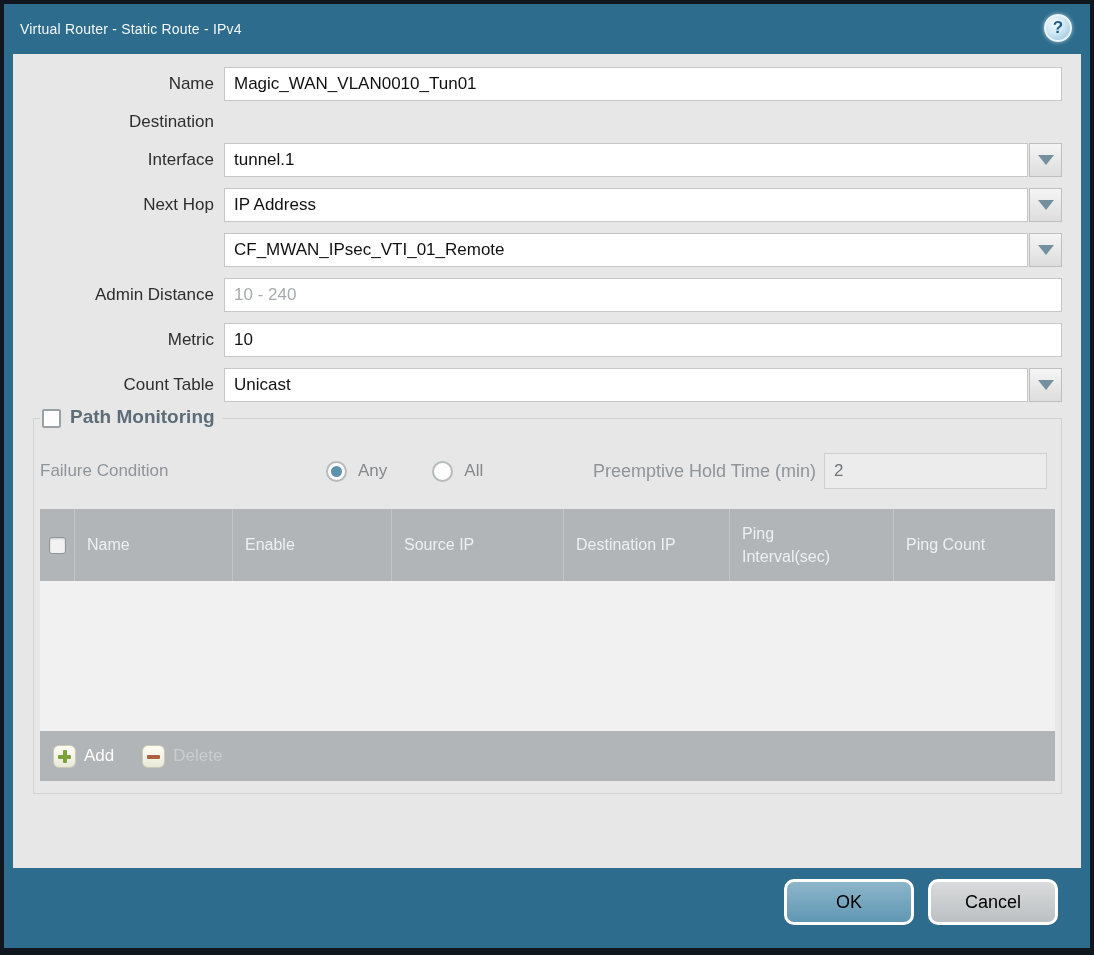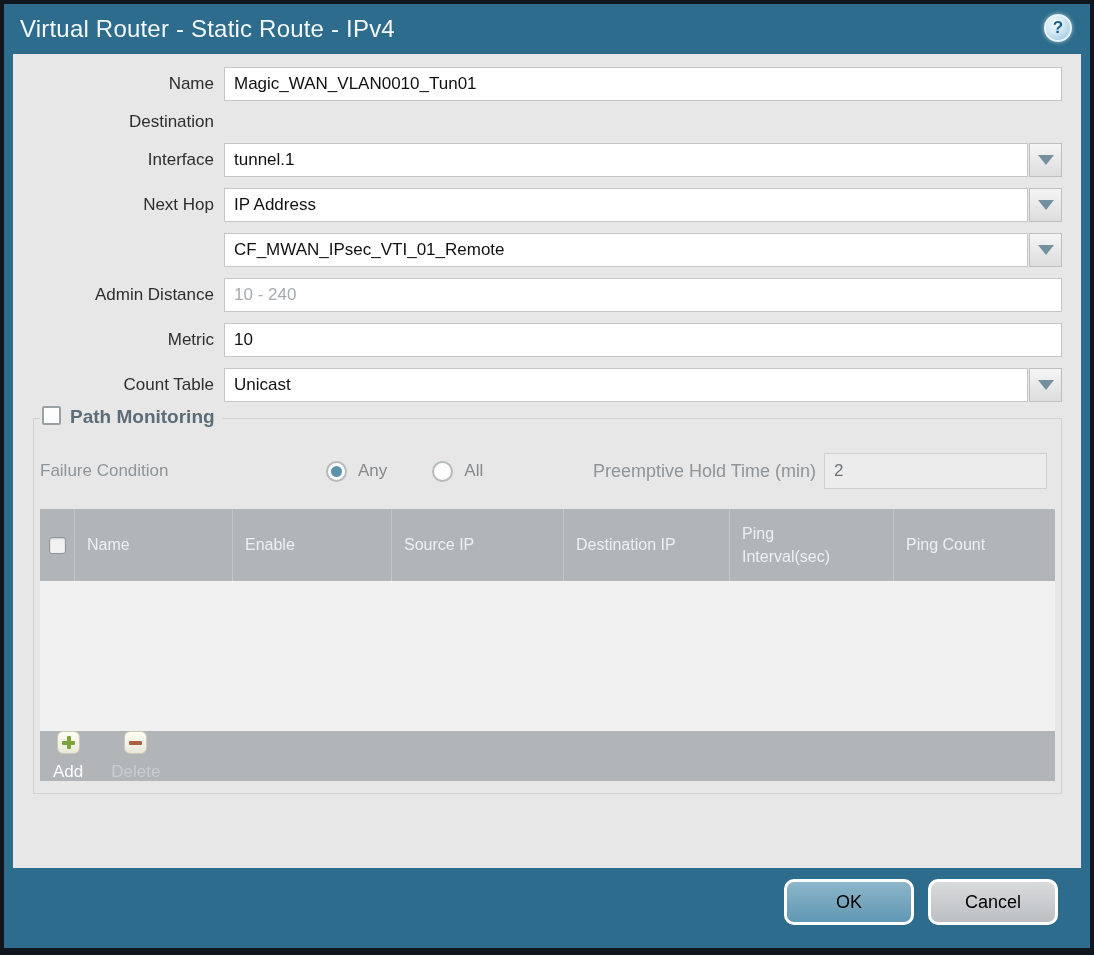--- a/index.html
+++ b/index.html
@@ -12,21 +12,21 @@
   }
   .frame {
     position:absolute; left:4px; top:4px; width:1086px; height:944px;
     background:#2d6c8c;
   }
   
   .titlebar {
     position:absolute; left:0; top:0; right:0; height:50px;
     display:flex; align-items:center; padding-left:16px;
   }
-  .titlebar .title { color:#f3f8fa; font-size:24px; letter-spacing:0.2px; }
+  .titlebar .title { color:#f3f8fa; font-size:14px; letter-spacing:0.2px; }
   .help {
     position:absolute; right:18px; top:10px; width:28px; height:28px;
     border-radius:50%;
     background: radial-gradient(circle at 35% 30%, #f2fafe 0%, #cfe7f4 45%, #8fc0da 100%);
     border:2px solid #e9f4fb;
     box-shadow: 0 0 4px rgba(255,255,255,.6);
     display:flex; align-items:center; justify-content:center;
     color:#1f6089; font-size:17px; font-weight:bold; cursor:pointer;
   }
   
@@ -57,21 +57,21 @@
     border-left:8px solid transparent; border-right:8px solid transparent;
     border-top:10px solid #74909f;
   }
   
   .pm {
     position:relative; margin-top:16px; height:376px;
     border:1px solid #d2d2d2; padding:34px 6px 0 6px;
   }
   .pm-legend {
     position:absolute; top:-13px; left:6px; background:#e7e7e7;
-    display:flex; align-items:flex-start; gap:9px; padding:0 8px 0 2px;
+    display:flex; align-items:flex-end; gap:9px; padding:0 8px 0 2px;
   }
   .pm-checkbox {
     width:19px; height:19px; background:#fdfdfd; border:2px solid #9aa1a5;
     border-radius:2px; cursor:pointer;
   }
   .pm-title { font-size:19px; font-weight:bold; color:#5c6d78; }
   .fc-row { display:flex; align-items:center; height:36px; margin-bottom:20px; }
   .fc-label { width:274px; text-align:left; font-size:17px; color:#8f9498; margin-right:12px; }
   .radio {
     width:21px; height:21px; border-radius:50%; background:#fdfdfd;
@@ -107,21 +107,21 @@
   .th-ping span { display:block; width:100px; line-height:1.45; }
   .hdr-checkbox {
     width:17px; height:17px; background:#f2f2f2; border:1px solid #8f9598;
     border-radius:3px; box-shadow: inset 0 1px 2px rgba(0,0,0,.15); cursor:pointer;
   }
   .pm-tbody { height:150px; background:#f1f1f1; }
   .pm-tfoot {
     height:50px; background:#b1b5b7; display:flex; align-items:center;
     gap:28px; padding-left:13px;
   }
-  .tool-btn { display:flex; align-items:center; gap:8px; cursor:pointer;flex-direction:column; }
+  .tool-btn { display:flex; align-items:center; gap:8px; cursor:pointer; }
   .sq-icon {
     width:23px; height:23px; border-radius:6px; position:relative;
     background:linear-gradient(#fdfdf4,#e9e9da); border:1px solid #cacab6;
   }
   .sq-icon .bar { position:absolute; border-radius:1px; }
   .bar.h { left:4px; right:4px; top:9px; height:4px; }
   .bar.v { top:4px; bottom:4px; left:9px; width:4px; }
   .add-icon .bar { background:#7ca33b; }
   .del-icon .bar { background:#ad6040; }
   .tool-label-add { font-size:17px; color:#fdfdfd; }

